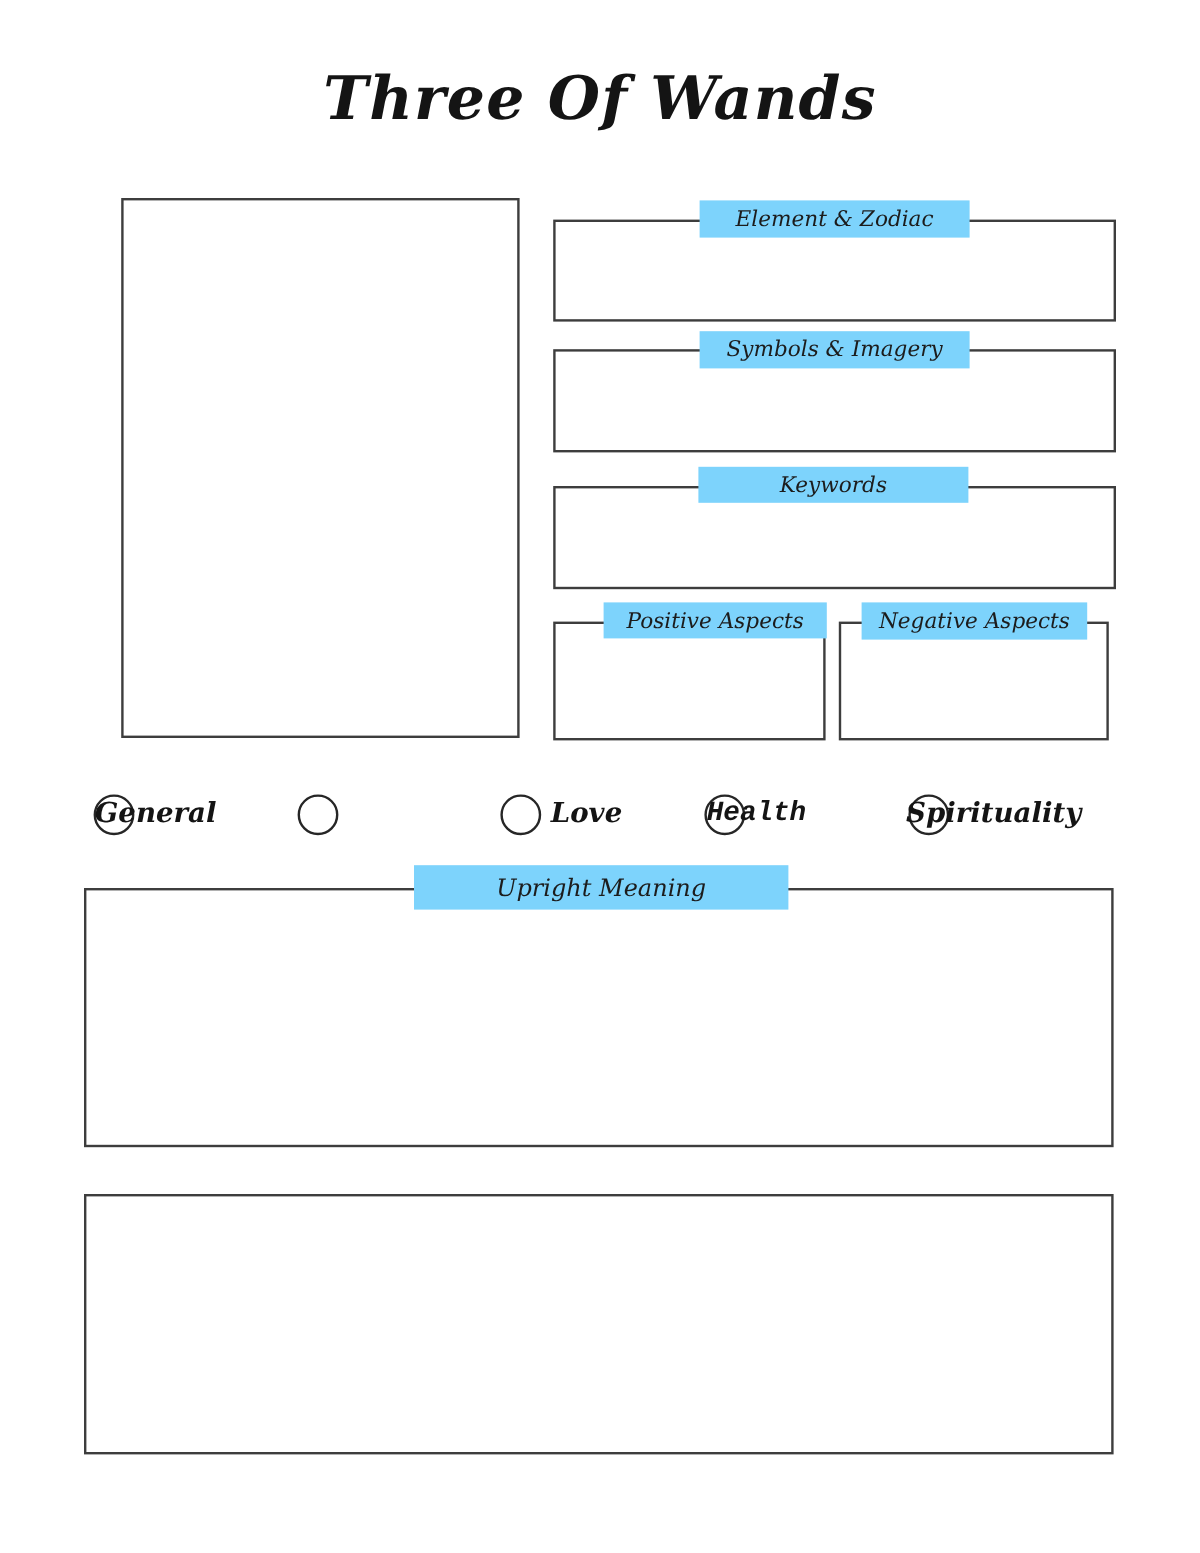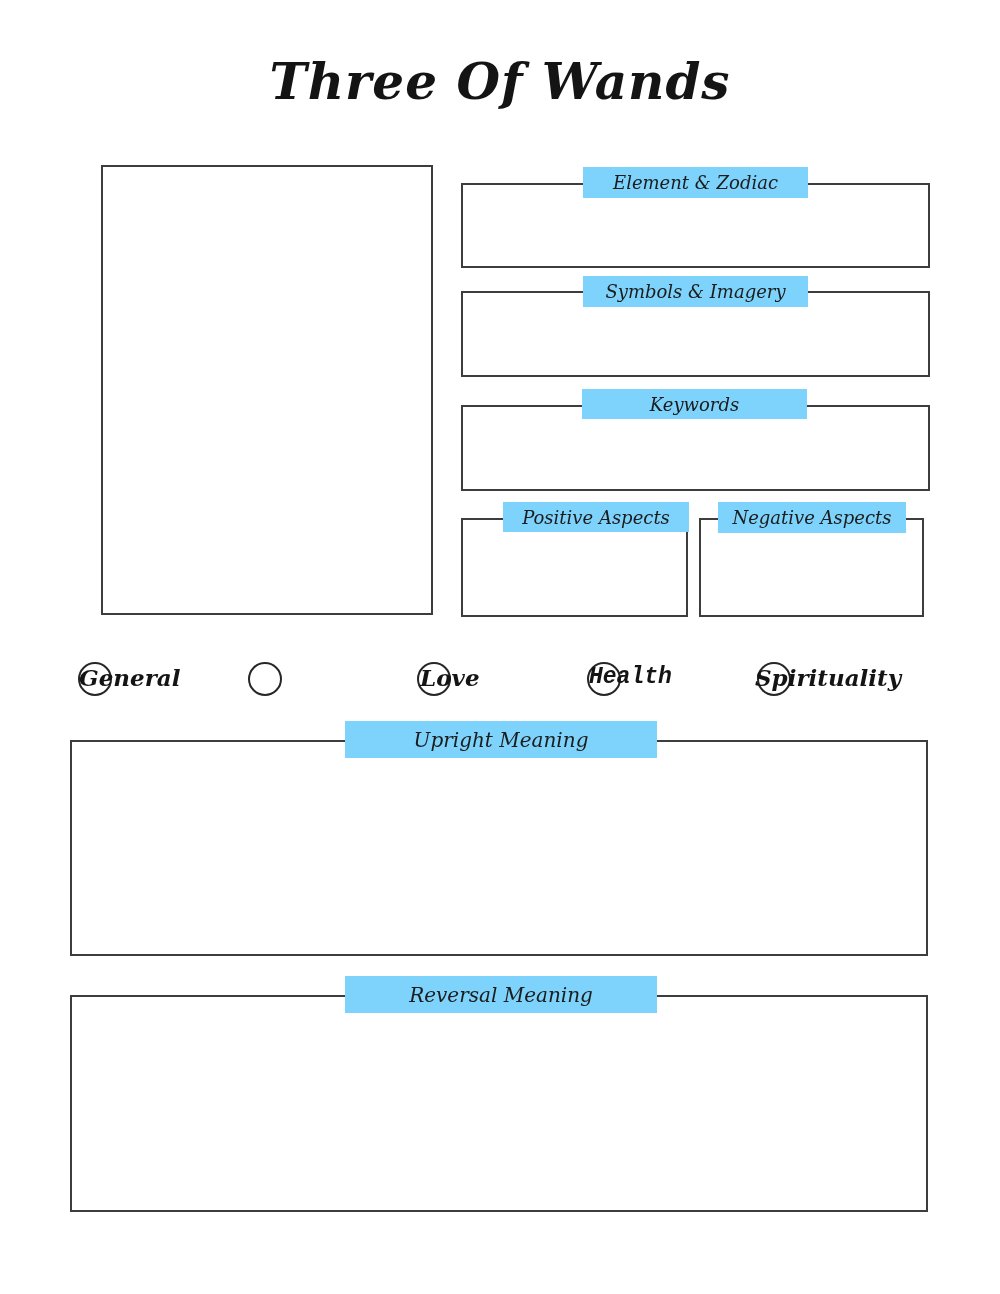--- a/index.html
+++ b/index.html
@@ -100,27 +100,26 @@
 
   <div class="box" style="left:699px; top:518px; width:225px; height:99px;"></div>
   <div class="band" style="left:718px; top:502px; width:188px; height:31px;">Negative Aspects</div>
 
   <div class="circle" style="left:78px;  top:662px;"></div>
   <div class="cat-label" style="left:79px;">General</div>
 
   <div class="circle" style="left:248px; top:662px;"></div>
 
   <div class="circle" style="left:417px; top:662px;"></div>
-  <div class="cat-label" style="left:420px;">Love</div>
+  <div class="cat-label" style="left:420px;padding-left:39px;">Love</div>
 
   <div class="circle" style="left:587px; top:662px;"></div>
   <div class="cat-label" style="left:589px;font-family:Liberation Mono, monospace;">Health</div>
 
   <div class="circle" style="left:757px; top:662px;"></div>
   <div class="cat-label" style="left:755px;">Spirituality</div>
 
   <div class="box" style="left:70px; top:740px; width:858px; height:216px;"></div>
   <div class="band big" style="left:345px; top:721px; width:312px; height:37px;">Upright Meaning</div>
 
   <div class="box" style="left:70px; top:995px; width:858px; height:217px;"></div>
-  <div class="band big" style="left:345px; top:976px; width:312px; height:37px;">Reversal Meaning</div>
 
 </div>
 
 </body></html>

